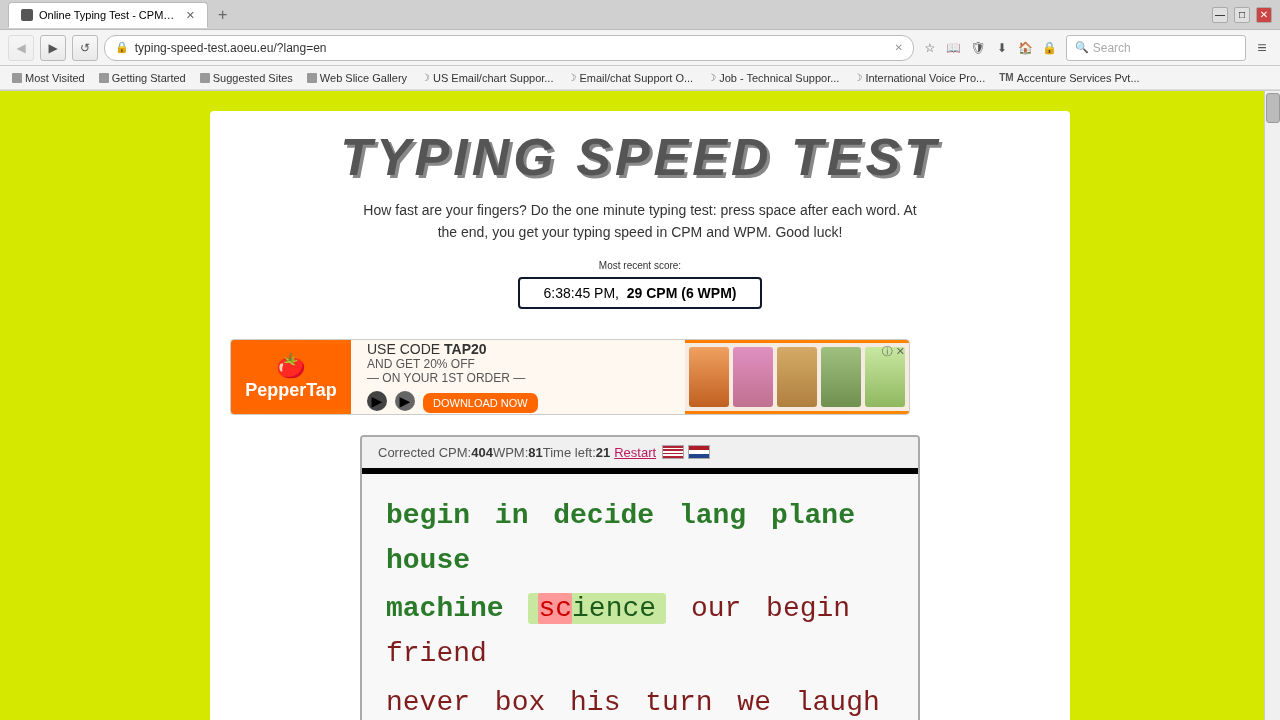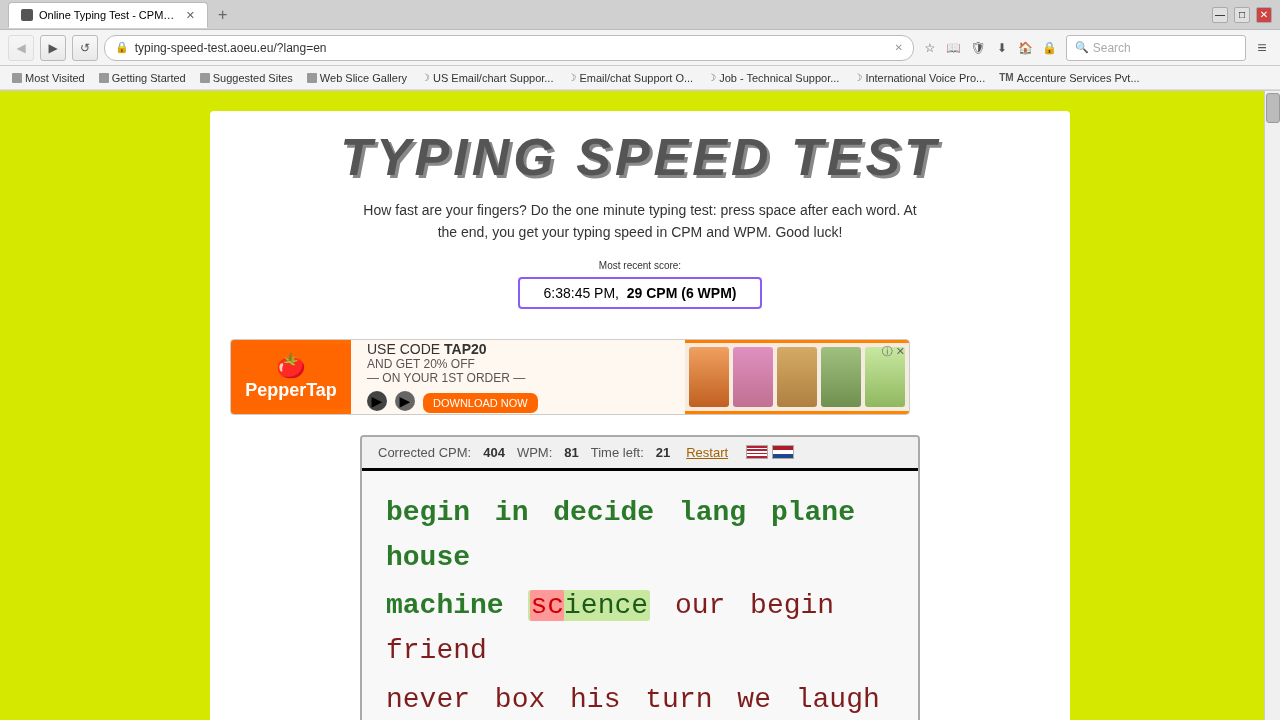--- a/index.html
+++ b/index.html
@@ -227,21 +227,21 @@
       margin-bottom: 16px;
     }
 
     .recent-score-label {
       text-align: center;
       color: #333;
       font-size: 10px;
       margin-bottom: 6px;
     }
     .score-box {
-      border: 2px solid #8b5cf6;
+      border: 2px solid #0f172a;
       border-radius: 4px;
       padding: 6px 24px;
       text-align: center;
       font-size: 14px;
       display: inline-block;
       margin: 0 auto 16px;
     }
     .score-box strong { font-weight: bold; }
     .score-wrapper { text-align: center; }
 
@@ -311,32 +311,31 @@
     
     .typing-box {
       width: 560px;
       border: 2px solid #aaa;
       border-radius: 4px;
       background: #f8f8f8;
       overflow: hidden;
     }
     .typing-stats {
       background: #f0f0f0;
-      border-bottom: 3px solid #000000;
+      border-bottom: 6px solid #000000;
       padding: 8px 16px;
       display: flex;
       align-items: center;
-      gap: 12px;
       font-size: 13px;
       color: #333;
     }
     .stat-label { color: #555; }
     .stat-value { font-weight: bold; color: #333; }
     .restart-link {
-      color: #a16207;
+      color: #be185d;
       text-decoration: underline;
       cursor: pointer;
       margin-left: 4px;
     }
     .flag-icons {
       display: flex;
       gap: 4px;
       margin-left: 6px;
     }
     .flag {
@@ -362,21 +361,21 @@
       font-size: 28px;
       line-height: 1.6;
       color: #2a7a2a;
       font-family: 'Courier New', monospace;
     }
     .word { margin-right: 8px; }
     .word.completed { color: #2a7a2a; font-weight: bold; }
     .word.current {
       background: #c8e8a0;
       border-radius: 3px;
-      padding: 0 2px;
+      padding: 0 10px;
       color: #1a5a1a;
     }
     .word.upcoming { color: #7f1d1d; }
     .line { display: block; margin-bottom: 4px; }
   </style>
 </head>
 <body>
 
 <div class="browser-chrome">
 

